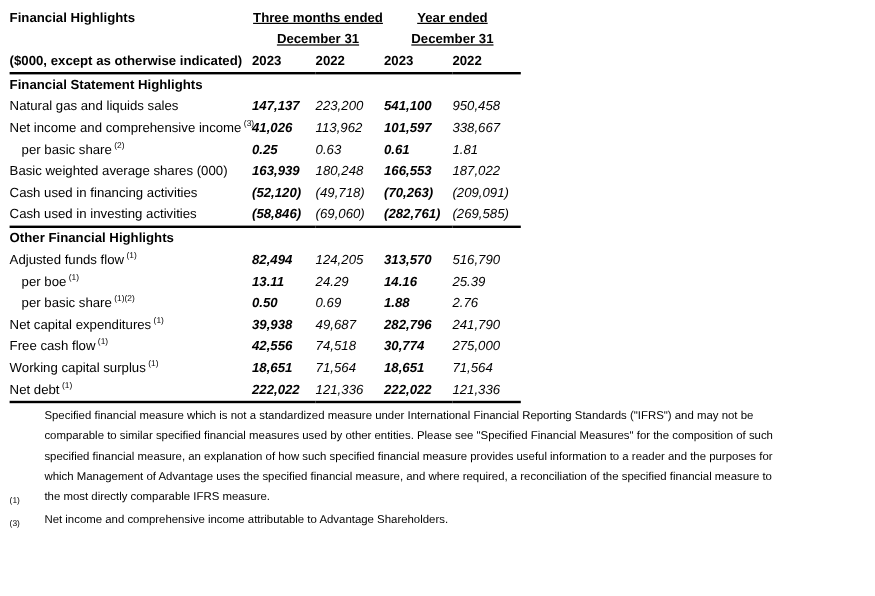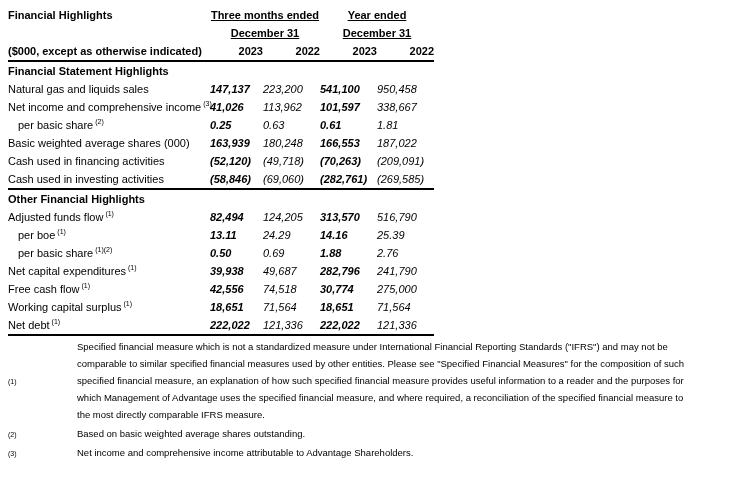--- a/index.html
+++ b/index.html
@@ -22,36 +22,36 @@
     padding: 0;
     height: 18px;
     font-size: 11px;
     line-height: 18px;
     white-space: nowrap;
     vertical-align: middle;
     overflow: visible;
   }
   .b { font-weight: bold; }
   td.grp { text-align: center; padding-left: 8px; text-decoration: underline; }
-  td.yr  { text-align: right; padding-left: 8px; }
+  td.yr  { text-align: left; padding-left: 8px; }
   td.num { text-align: left; font-style: italic; }
   tr.years td { border-bottom: 2px solid #000; }
   tr.rule-below td { border-bottom: 2px solid #000; }
   td.label.indent { padding-left: 10px; }
   sup.lbl-sup {
     font-size: 7px;
     line-height: 0;
     margin-left: 2px;
     vertical-align: super;
     font-weight: normal;
   }
   td.section-title { font-weight: bold; }
 
   .footnotes { margin: 2px 0 0 8px; }
-  .footnote { display: flex; align-items: center; margin: 0 0 2px 0; gap: 40px; }
+  .footnote { display: flex; align-items: flex-end; margin: 0 0 2px 0; }
   .fn-marker {
     flex: 0 0 29px;
     font-size: 7px;
     line-height: 10px;
     padding-top: 2px;
   }
   .fn-text {
     font-size: 9.5px;
     line-height: 17px;
     white-space: pre-line;
@@ -210,24 +210,20 @@
   <div class="footnotes" id="footnotes">
   <div class="footnote">
     <span class="fn-marker">(1)</span>
     <div class="fn-text">Specified financial measure which is not a standardized measure under International Financial Reporting Standards ("IFRS") and may not be
 comparable to similar specified financial measures used by other entities. Please see "Specified Financial Measures" for the composition of such
 specified financial measure, an explanation of how such specified financial measure provides useful information to a reader and the purposes for
 which Management of Advantage uses the specified financial measure, and where required, a reconciliation of the specified financial measure to
 the most directly comparable IFRS measure.</div>
   </div>
 
-  <div class="footnote">
-    <span class="fn-marker">(2)</span>
-    <div class="fn-text">Based on basic weighted average shares outstanding.</div>
-  </div>
 
   <div class="footnote">
     <span class="fn-marker">(3)</span>
     <div class="fn-text">Net income and comprehensive income attributable to Advantage Shareholders.</div>
   </div>
 </div>
 
 </div>
 
 </body></html>

